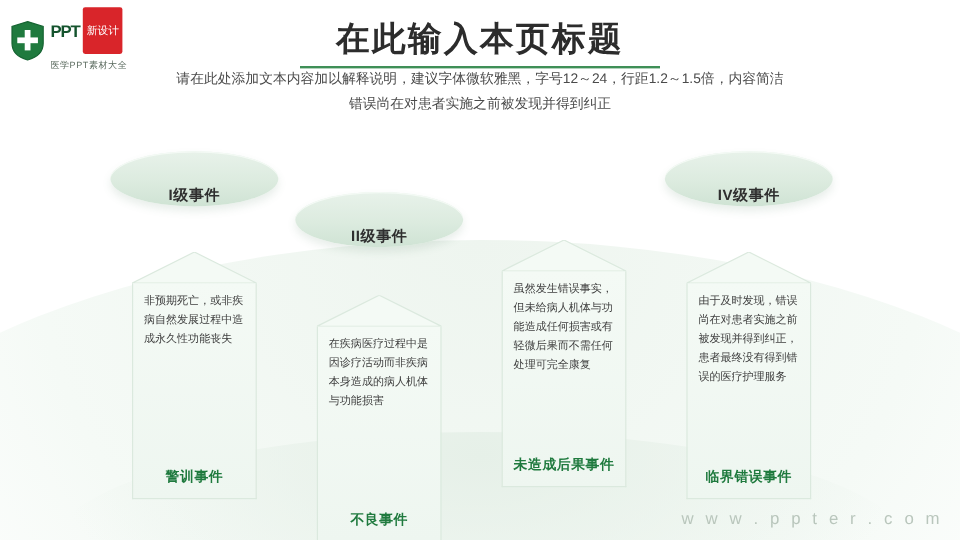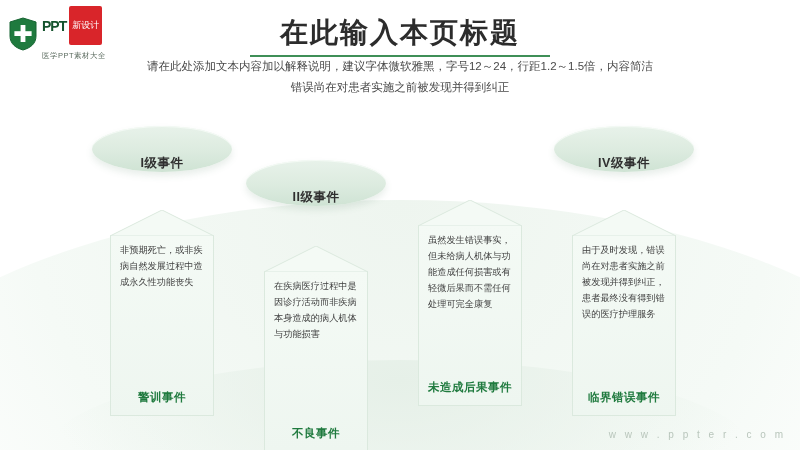--- a/index.html
+++ b/index.html
@@ -199,21 +199,21 @@
   #col1 .pillar { margin-top: 38px; }
   #col2 .pillar { margin-top: 40px; }
   #col3 .pillar { margin-top: 40px; }
   #col4 .pillar { margin-top: 38px; }
 
   
   .watermark {
     position: absolute;
     right: 14px;
     bottom: 10px;
-    font-size: 10px;
+    font-size: 14px;
     color: #b9c6bc;
     letter-spacing: 3px;
     z-index: 6;
   }
 </style>
 </head>
 <body>
 
 <div class="bg-arc"></div>
 <div class="bg-arc2"></div>

